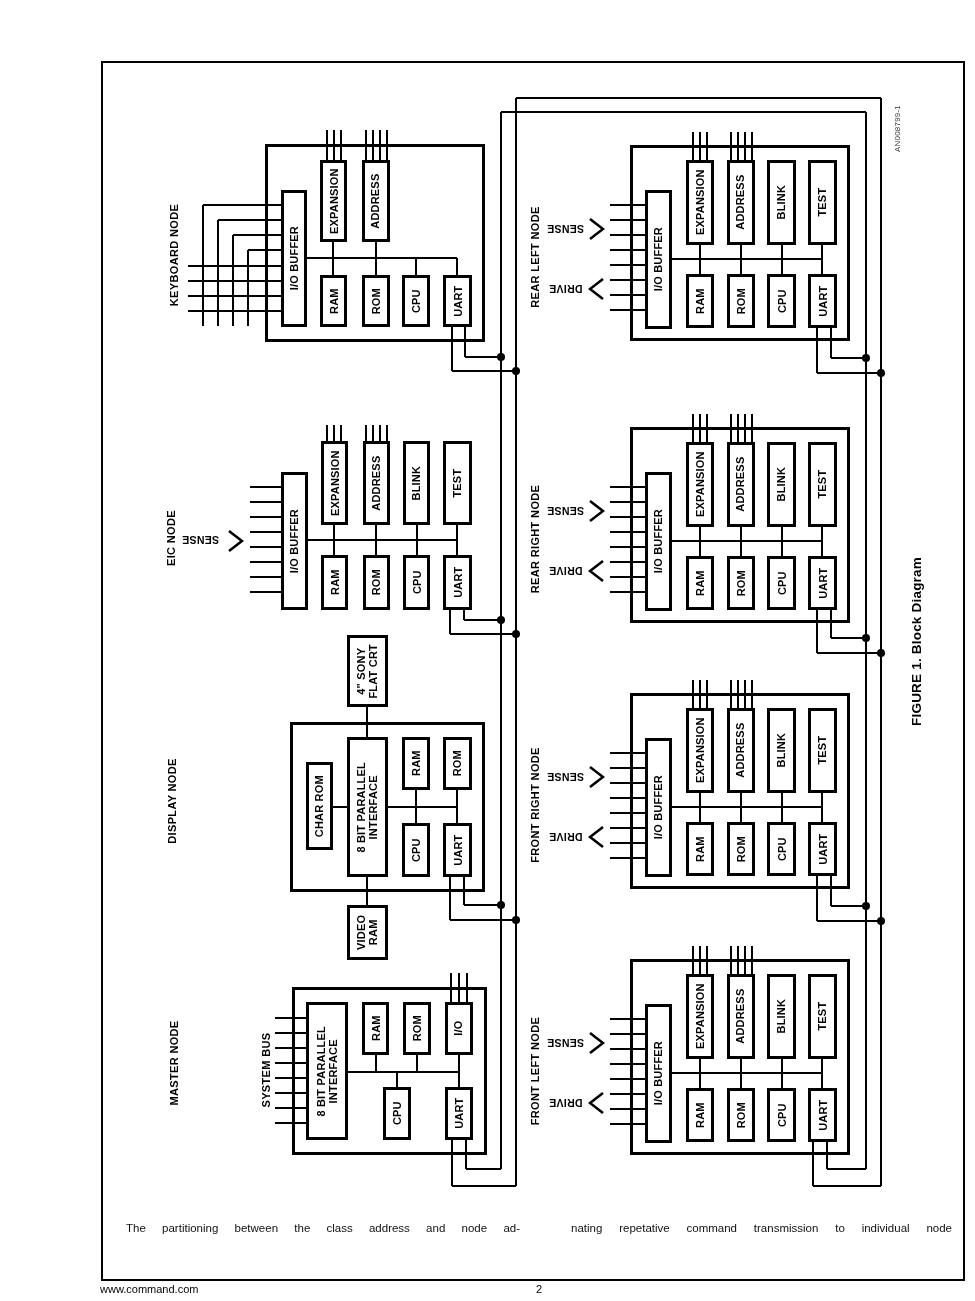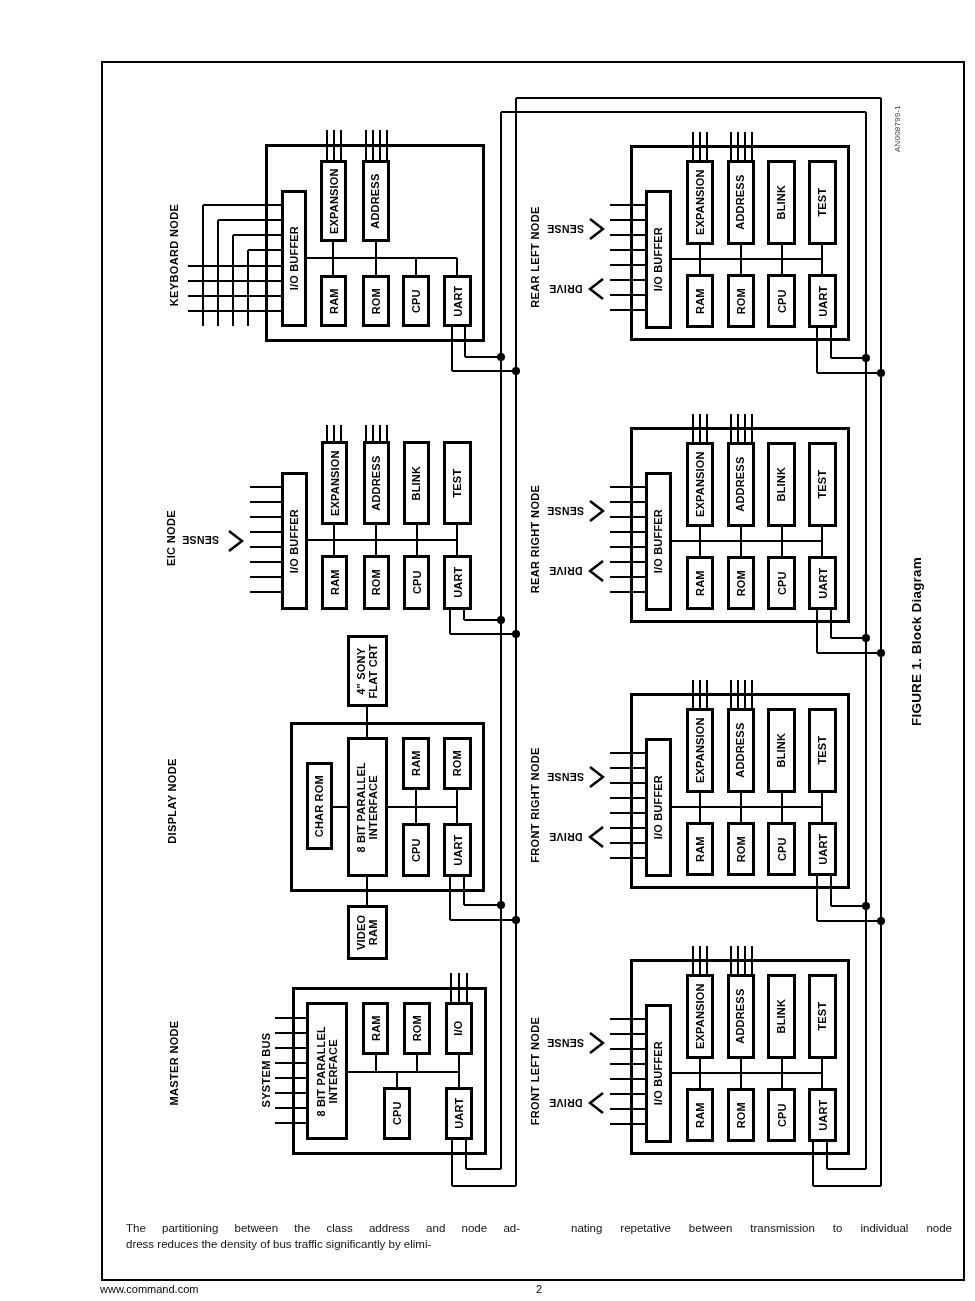--- a/index.html
+++ b/index.html
@@ -521,20 +521,19 @@
 
 <div class="rl cap" style="left:806px;top:531px;width:220px;height:220px">
   <span>FIGURE 1. Block Diagram</span>
 </div>
 <div class="rl an" style="left:837px;top:68px;width:120px;height:120px">
   <span>AN008799-1</span>
 </div>
 
 <div class="para" style="left:126px;top:1221px;width:394px">
   <div class="just">The partitioning between the class address and node ad-</div>
-  <div>dress reduces the density of bus traffic significantly by elimi-</div>
 </div>
 <div class="para" style="left:571px;top:1221px;width:381px">
-  <div class="just">nating repetative between transmission to individual node</div>
+  <div class="just">nating repetative command transmission to individual node</div>
 </div>
 
 <div class="footer" style="left:100px;top:1283px">www.command.com</div>
 <div class="footer" style="left:536px;top:1283px">2</div>
 
 </body></html>

